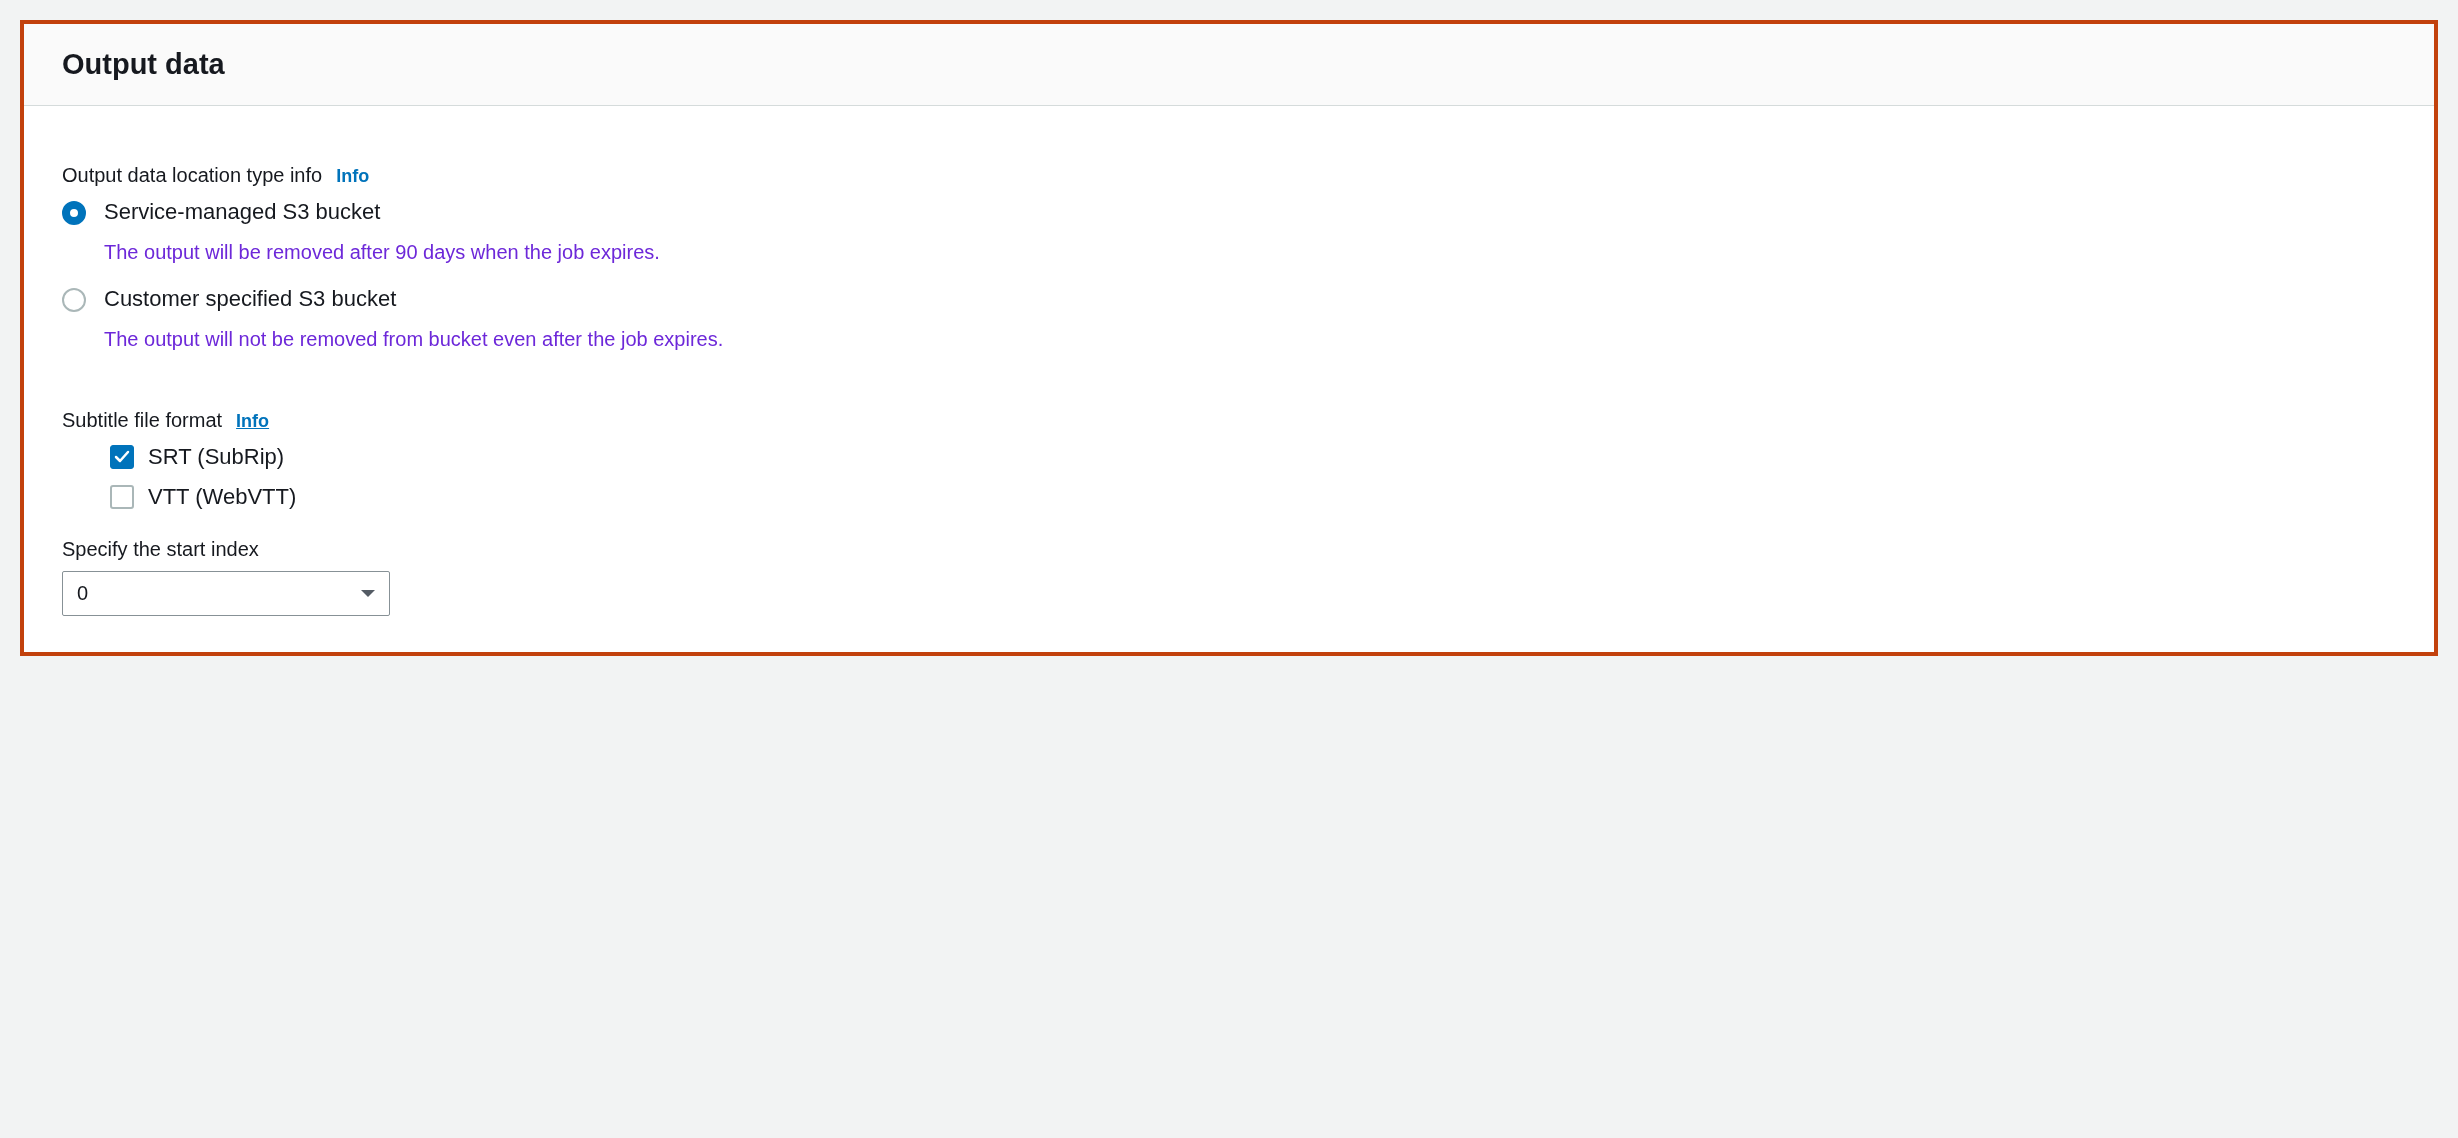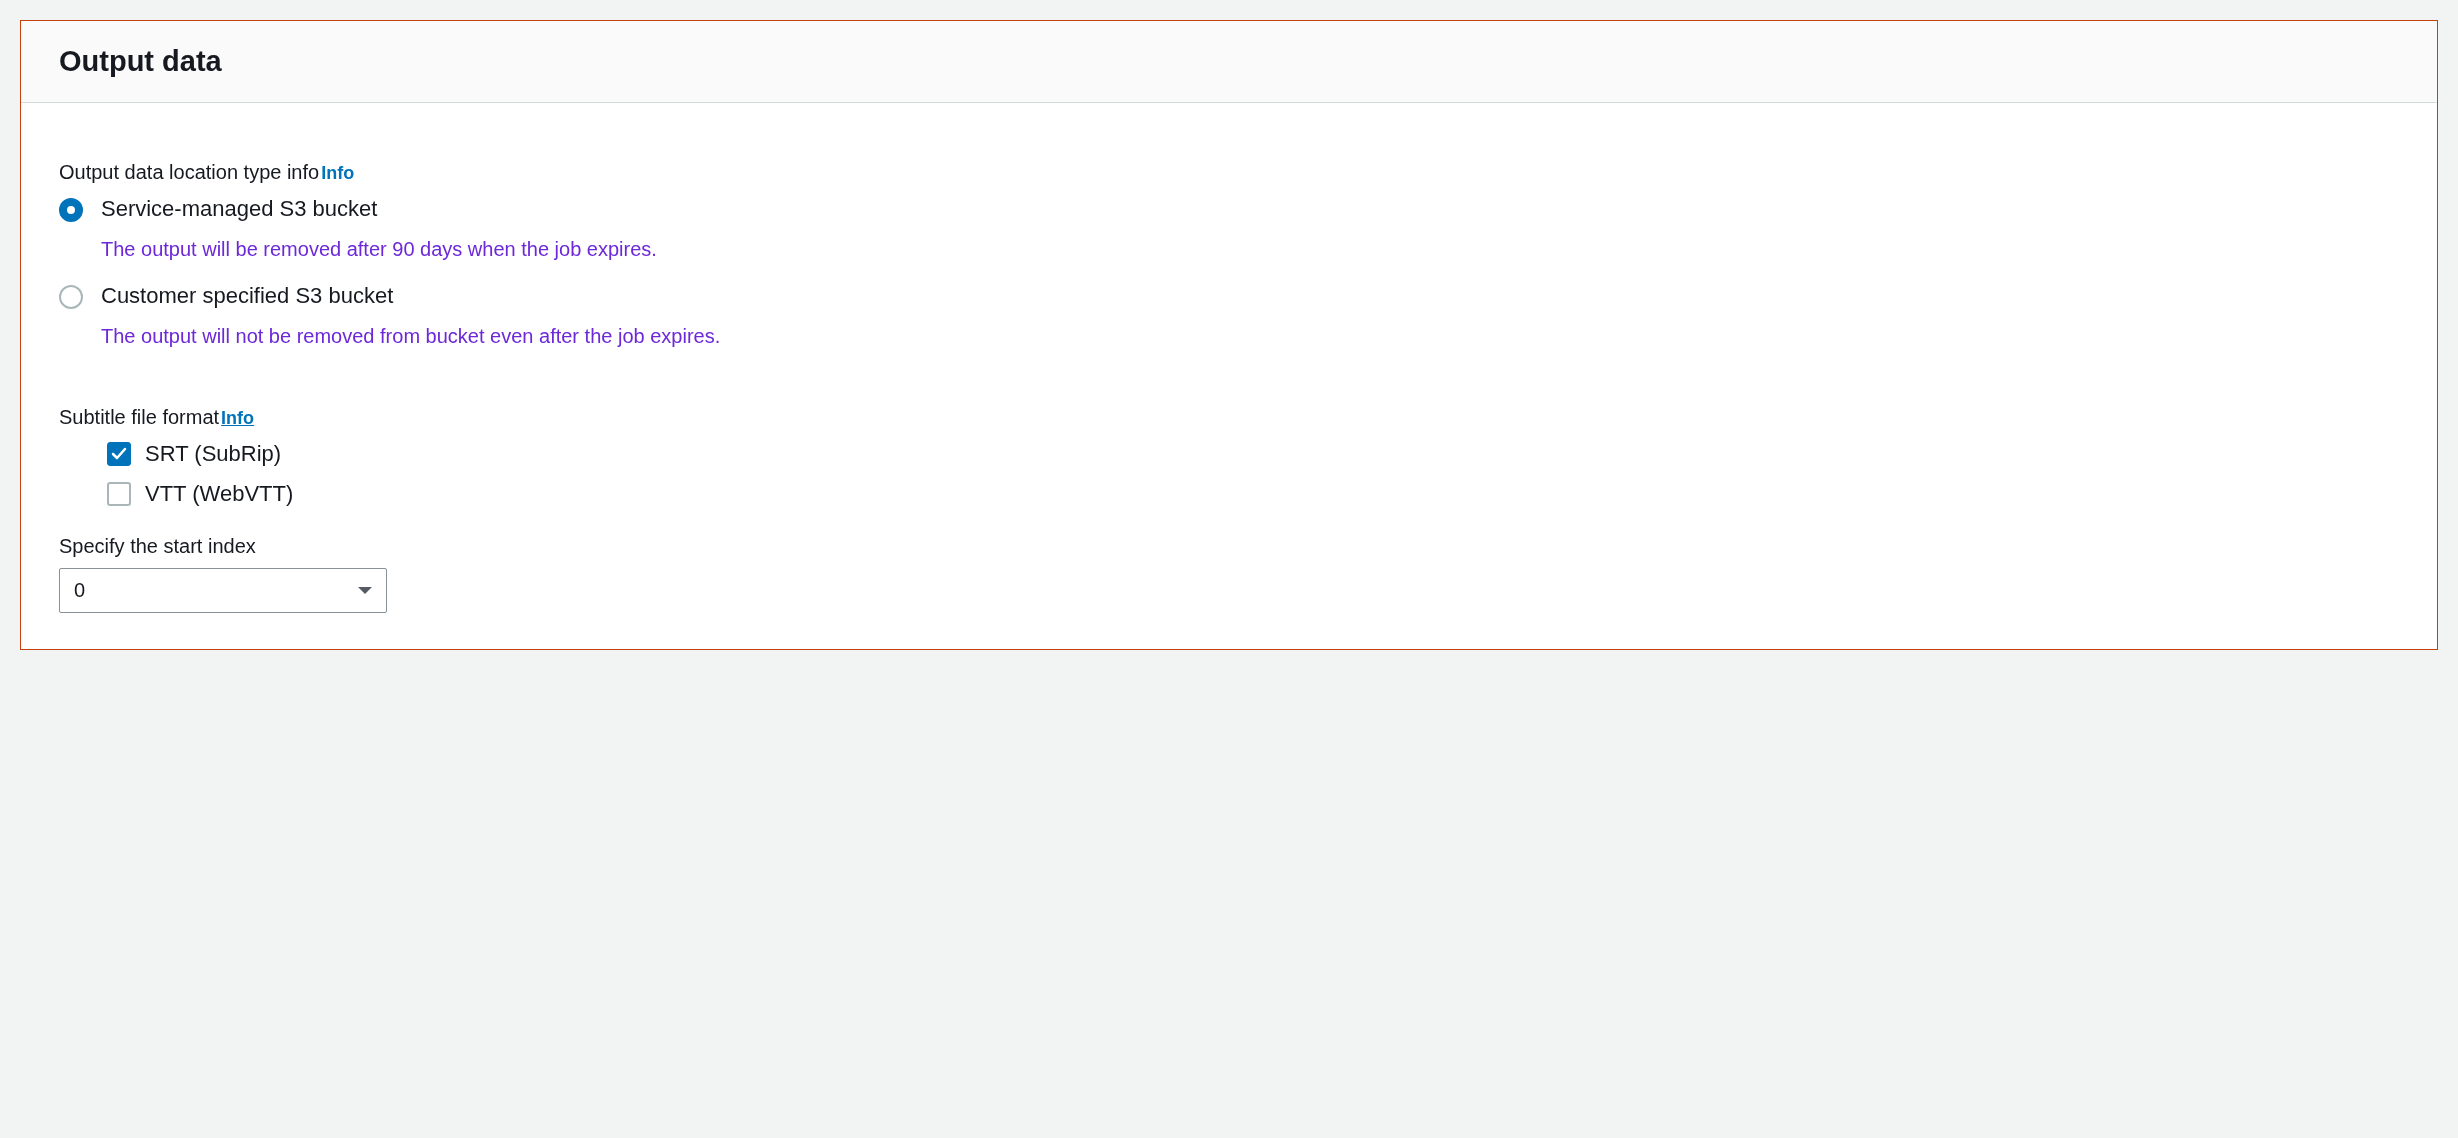--- a/index.html
+++ b/index.html
@@ -9,21 +9,21 @@
     }
     body {
       font-family: "Amazon Ember", "Helvetica Neue", Helvetica, Arial, sans-serif;
       background: #f2f3f3;
       padding: 20px;
       color: #16191f;
       font-size: 14px;
     }
     .panel {
       background: #ffffff;
-      border: 1px solid #c2410c;
+      border: 4px solid #c2410c;
       border-radius: 0;
     }
     .panel-header {
       padding: 24px 38px;
       border-bottom: 1px solid #d5dbdb;
       background: #fafafa;
     }
     .panel-header h2 {
       font-size: 29px;
       font-weight: 700;
@@ -34,21 +34,21 @@
     }
     .field-group {
       margin-bottom: 28px;
     }
     .field-group:last-child {
       margin-bottom: 0;
     }
     .field-label-row {
       display: flex;
       align-items: baseline;
-      gap: 2px;
+      gap: 14px;
       margin-bottom: 12px;
       text-align: center;
     }
     .field-label {
       font-size: 20px;
       color: #16191f;
       font-weight: 400;
     }
     .info-link {
       font-size: 18px;

